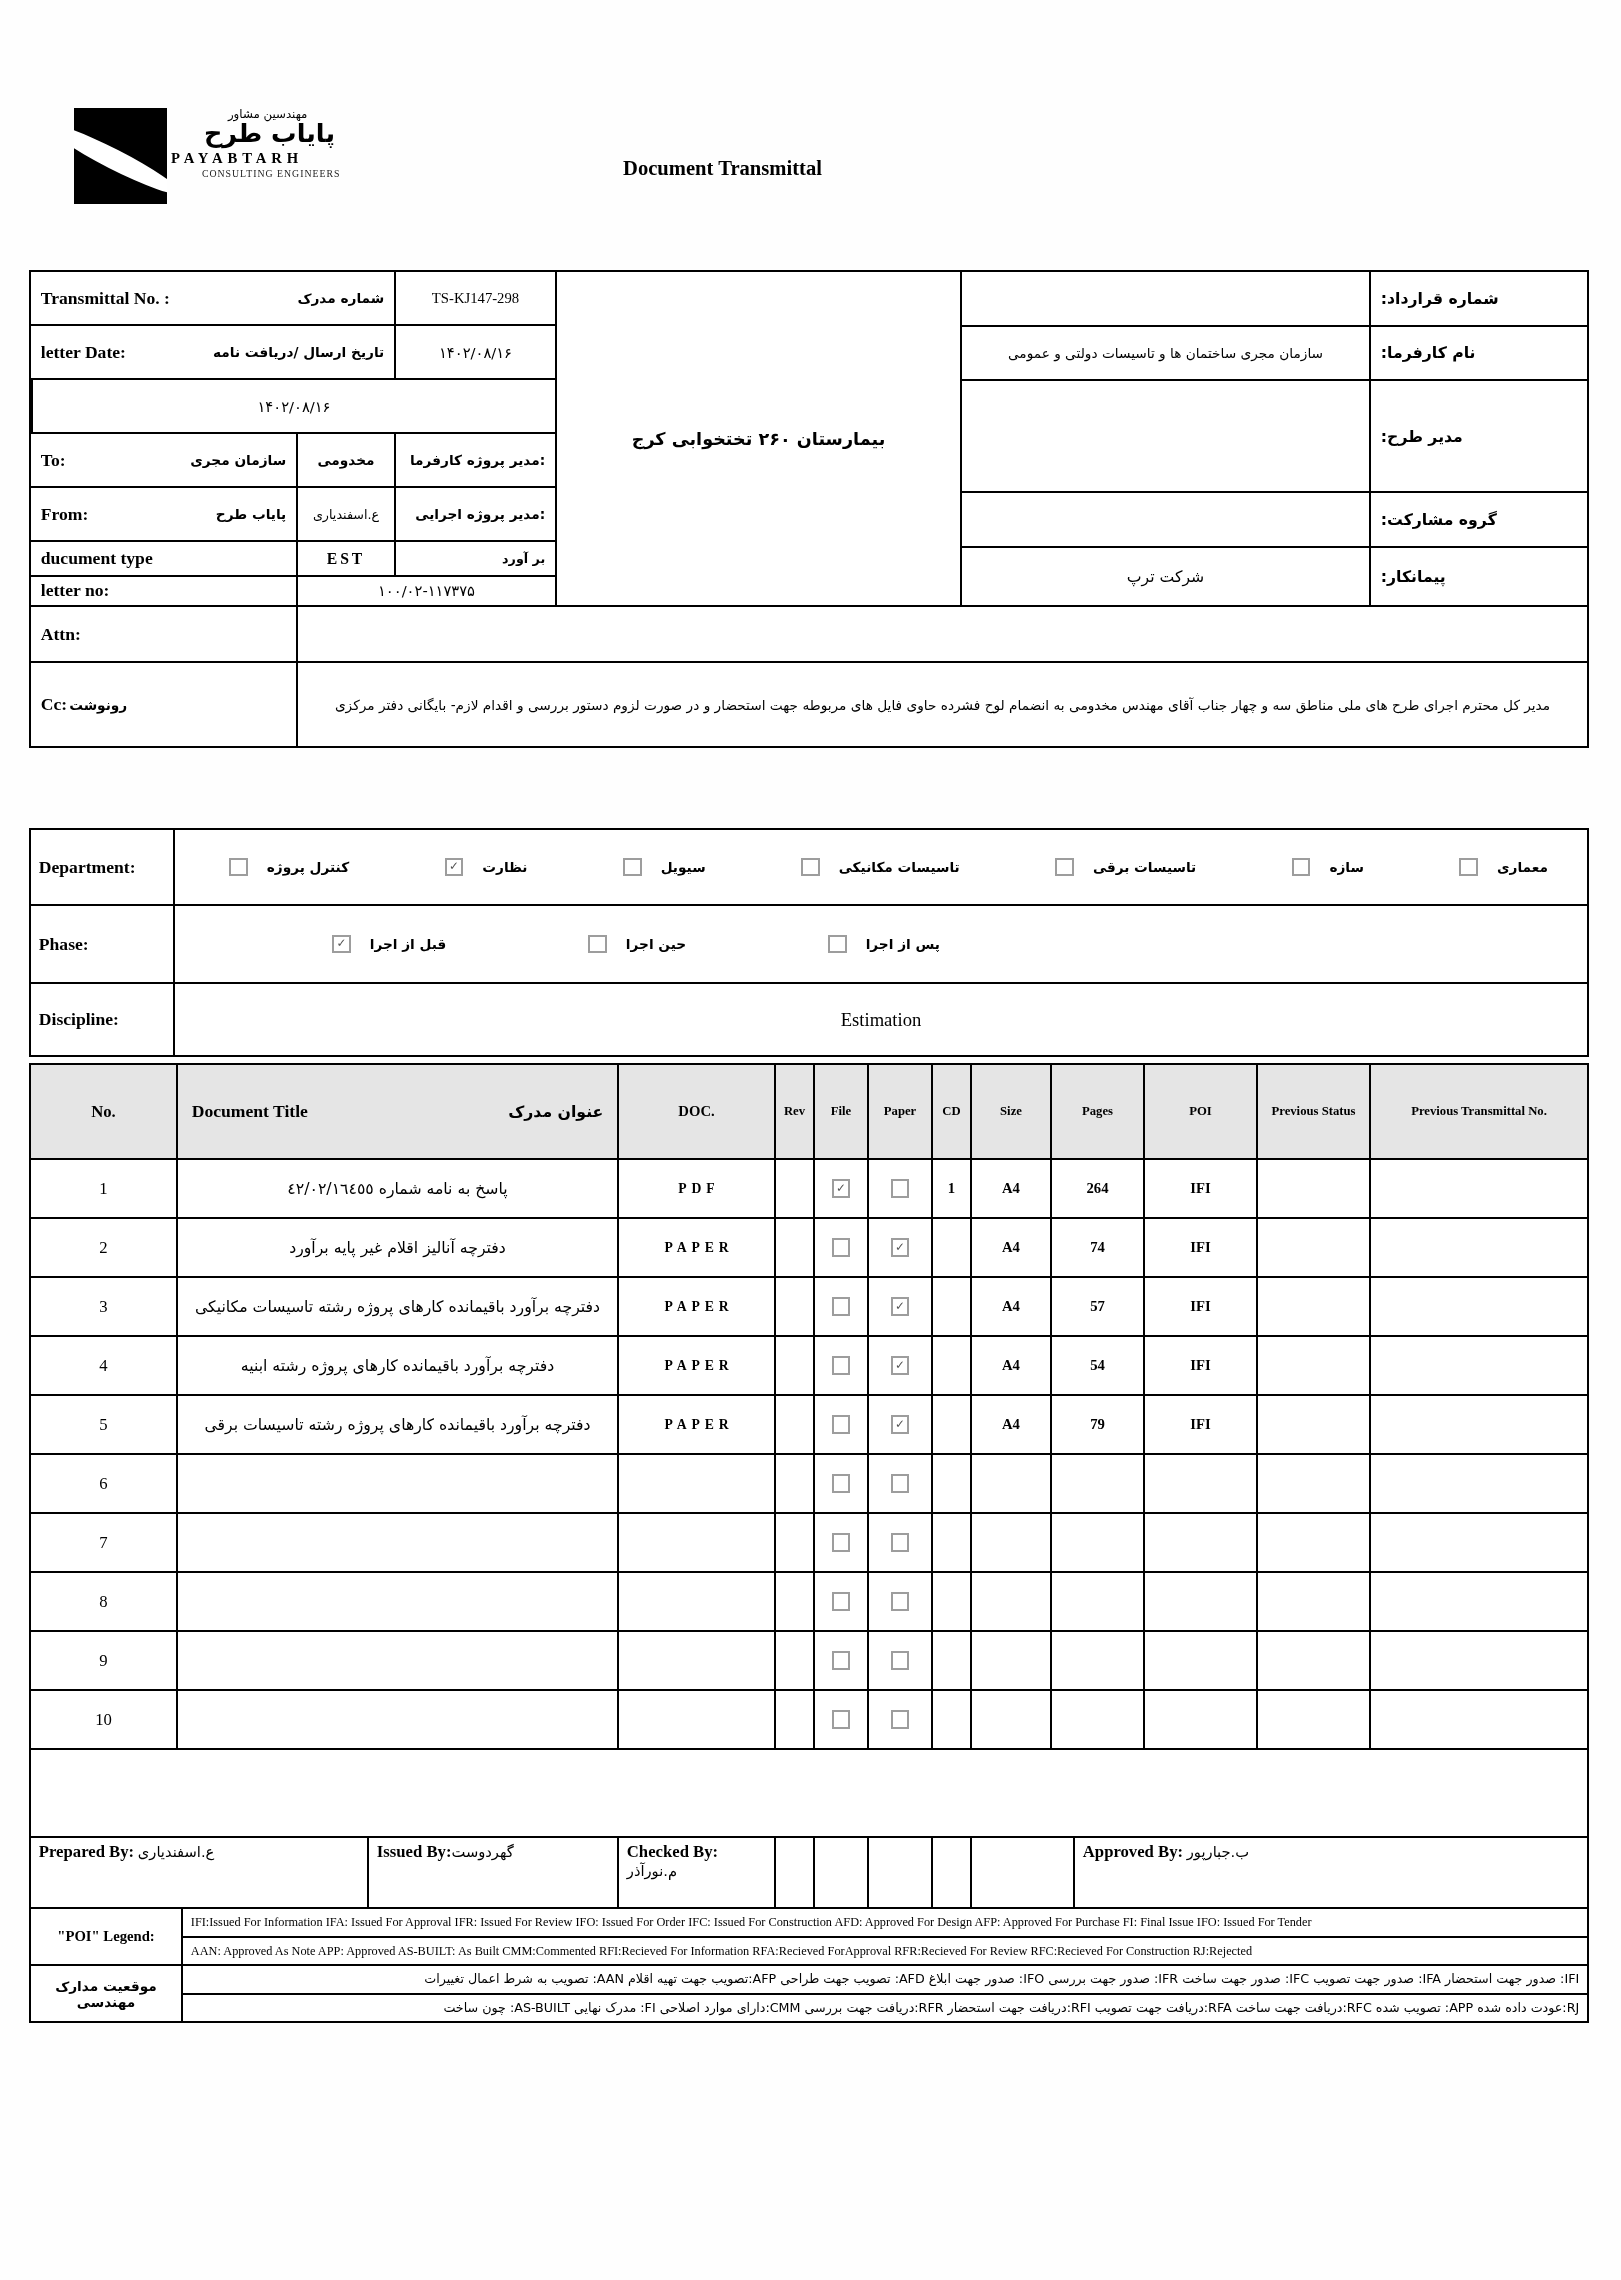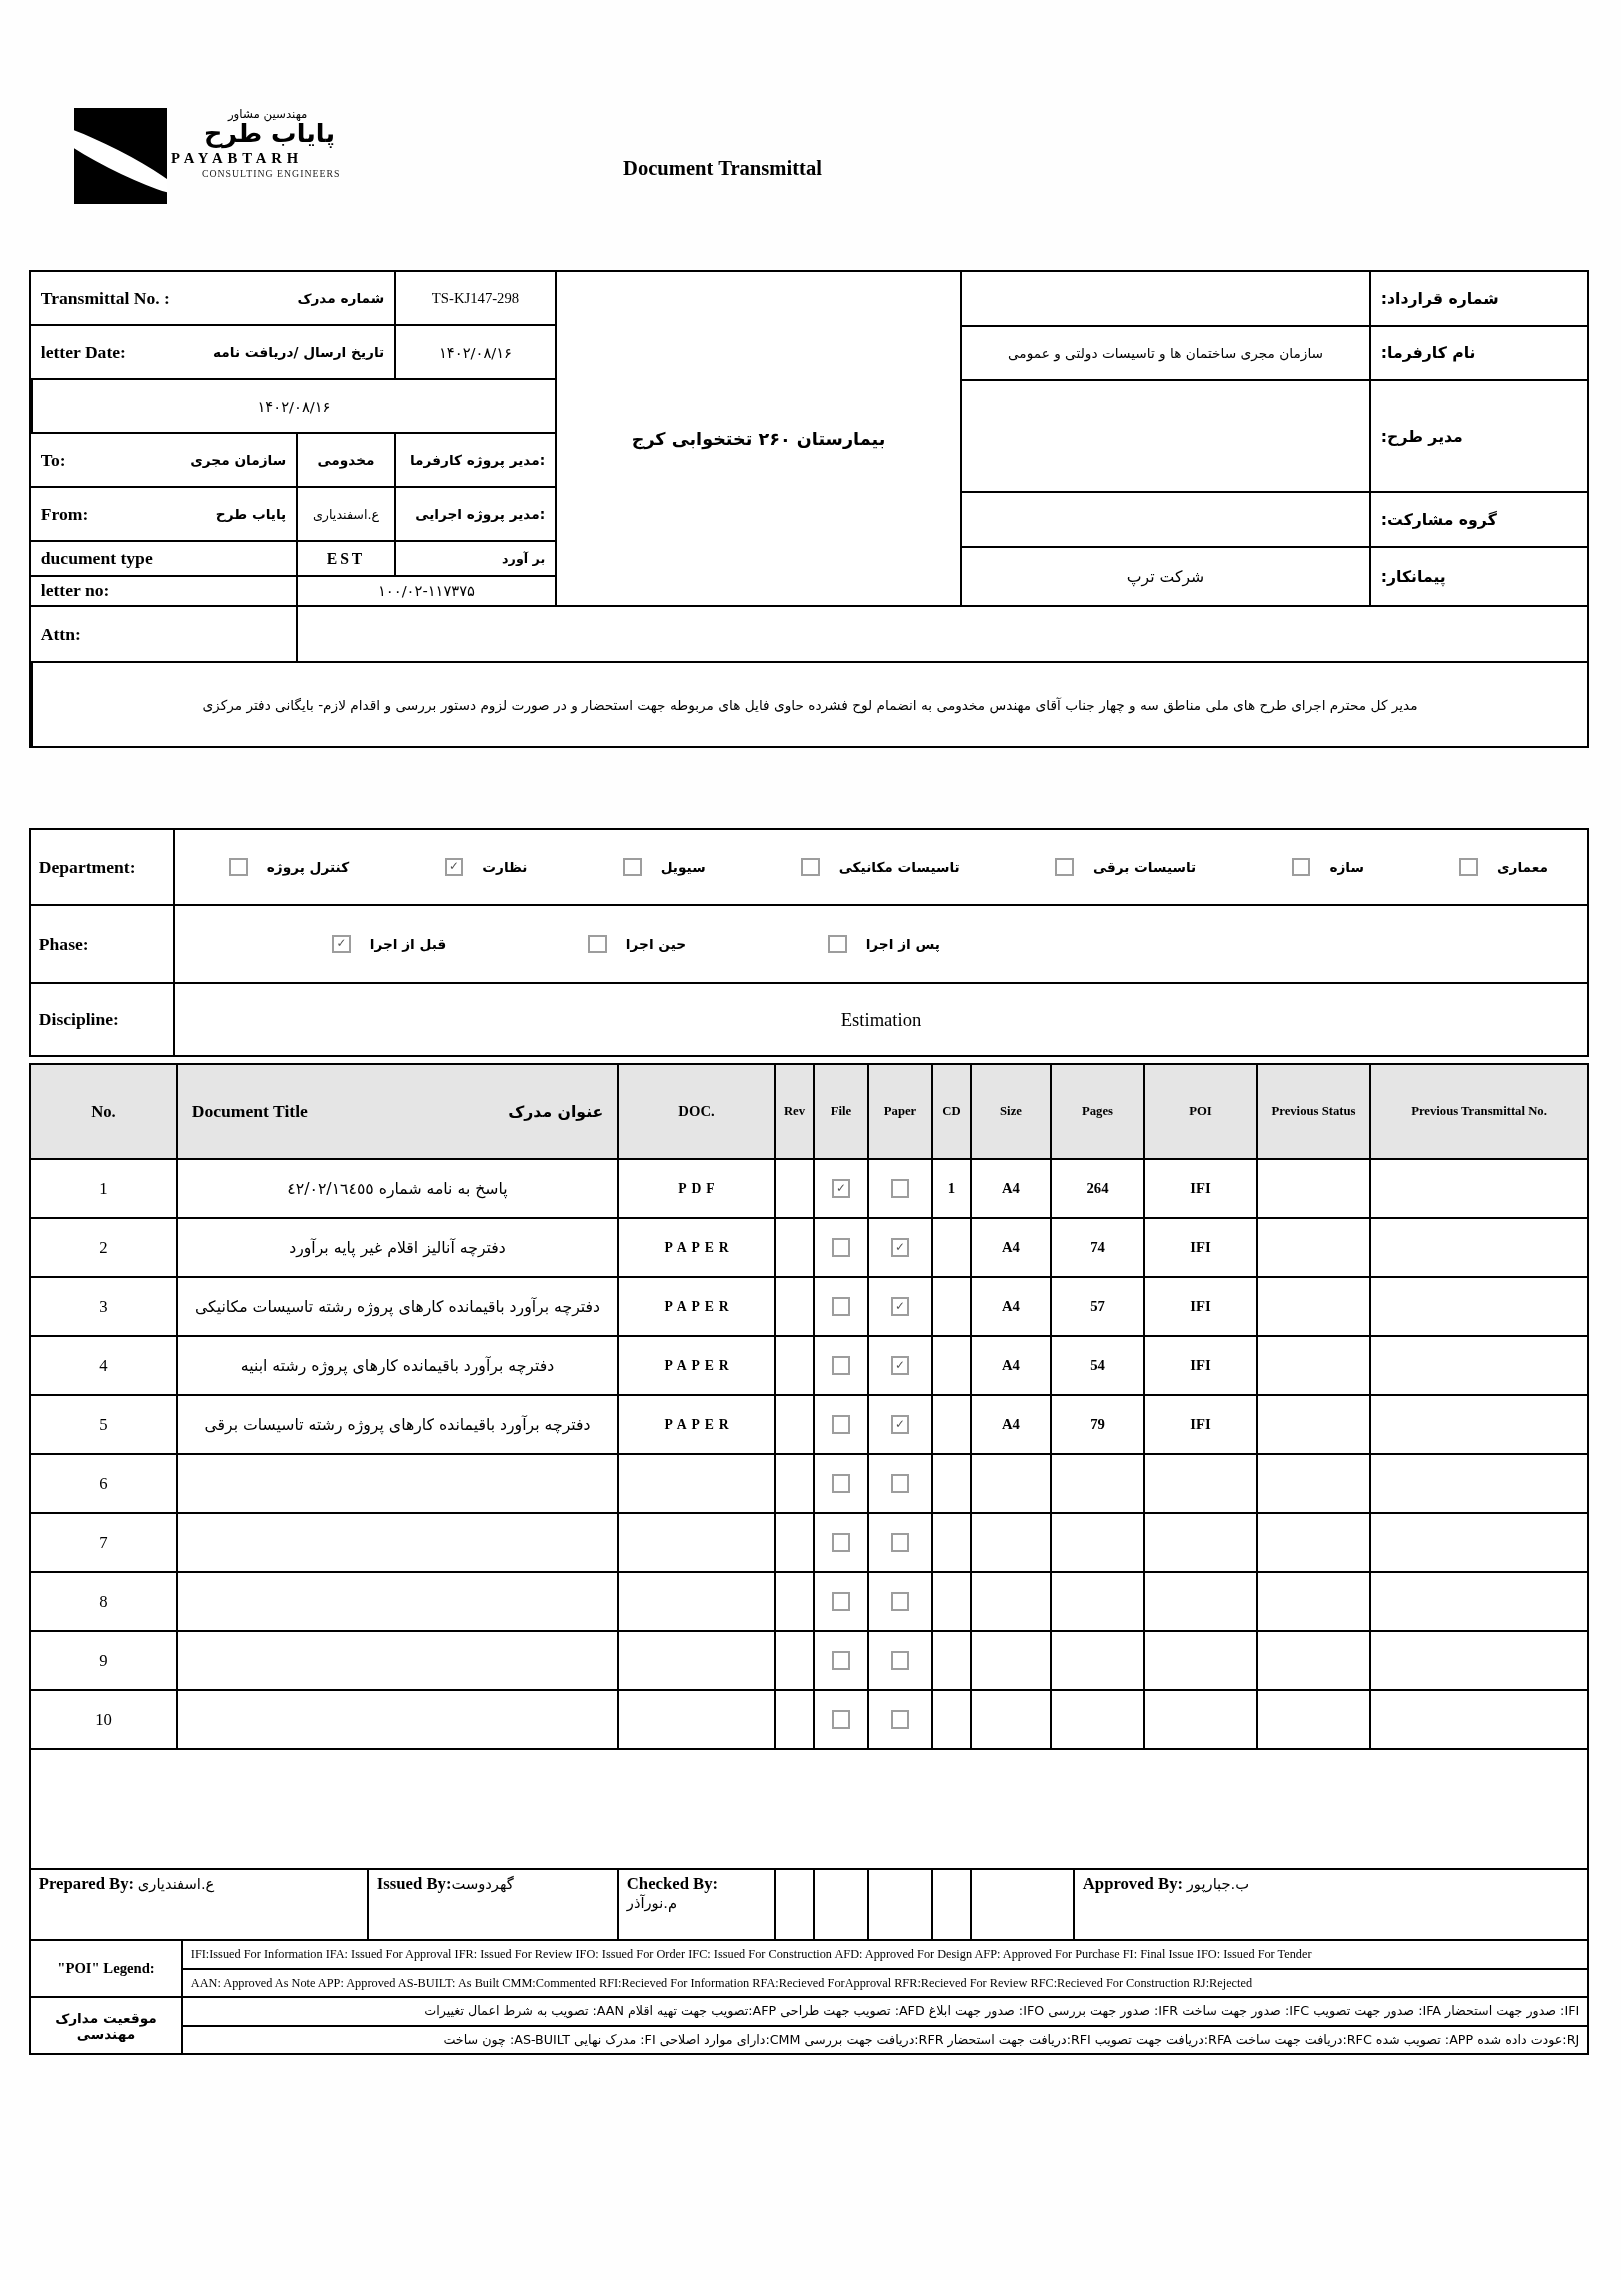--- a/index.html
+++ b/index.html
@@ -77,21 +77,21 @@
   .w-pages{width:93px;} .w-poi{width:113px;} .w-pstat{width:113px;} .w-ptr{flex:1;}
   .hdr-title{justify-content:space-between; padding:0 13.7px; font-size:17.6px;}
   .hdr-title .fa{font-size:15.7px;}
   .hdr-small{font-size:12.7px; line-height:1.25;}
   .c-no{font-size:16.7px;}
   .c-title{font-size:15.7px; direction:rtl;}
   .c-doc{font-weight:bold; font-size:13.7px; letter-spacing:4.9px; padding-left:4.9px;}
   .c-val{font-weight:bold; font-size:14.7px;}
   .blank-row{height:86px; border-top:2.9px solid #000;}
   
-  .sig-row{display:flex; height:69px; border-top:2.9px solid #000;margin-top:32px;}
+  .sig-row{display:flex; height:69px; border-top:2.9px solid #000;}
   .sc{box-sizing:border-box; border-right:2px solid #000; padding:3.9px 7.8px; font-size:14.7px;}
   .sc:last-child{border-right:none;}
   .sig-label{font-weight:bold; font-size:16.7px;}
   .s1{width:338px;} .s2{width:250px;} .s3{width:157px;}
   .s4{width:39px;} .s5{width:54px;} .s6{width:64px;} .s7{width:39px;} .s8{width:103px;}
   .s9{flex:1;}
   
   .legend-sec{display:flex; border-top:2.9px solid #000;}
   .legend-label{width:152px; flex:none; display:flex; align-items:center; justify-content:center; text-align:center; font-weight:bold; box-sizing:border-box; border-right:2px solid #000; font-size:14.7px; padding:0 3.9px;}
   .legend-lines{flex:1; display:flex; flex-direction:column;}
@@ -201,20 +201,24 @@
     </div>
 
     <div class="attn-row">
       <div class="icell ia">
           <span class="big-en">Attn:</span>
         </div>
       <div class="icell bl" style="flex:1;"></div>
     </div>
 
     <div class="cc-row">
+      <div class="icell ia" style="justify-content:flex-start; gap:2px;">
+        <span class="big-en">Cc:</span>
+        <span class="fa-label fa">رونوشت</span>
+      </div>
       <div class="cc-text bl fa rtl">مدیر کل محترم اجرای طرح های ملی مناطق سه و چهار جناب آقای مهندس مخدومی به انضمام لوح فشرده حاوی فایل های مربوطه جهت استحضار و در صورت لزوم دستور بررسی و اقدام لازم- بایگانی دفتر مرکزی</div>
     </div>
   </div>
 
   <div class="tbl class-tbl">
     <div class="crow" style="height:74px;">
       <div class="clabel">Department:</div>
       <div class="copts dep-opts rtl">
         <span class="opt">
           <span class="cb"></span>

